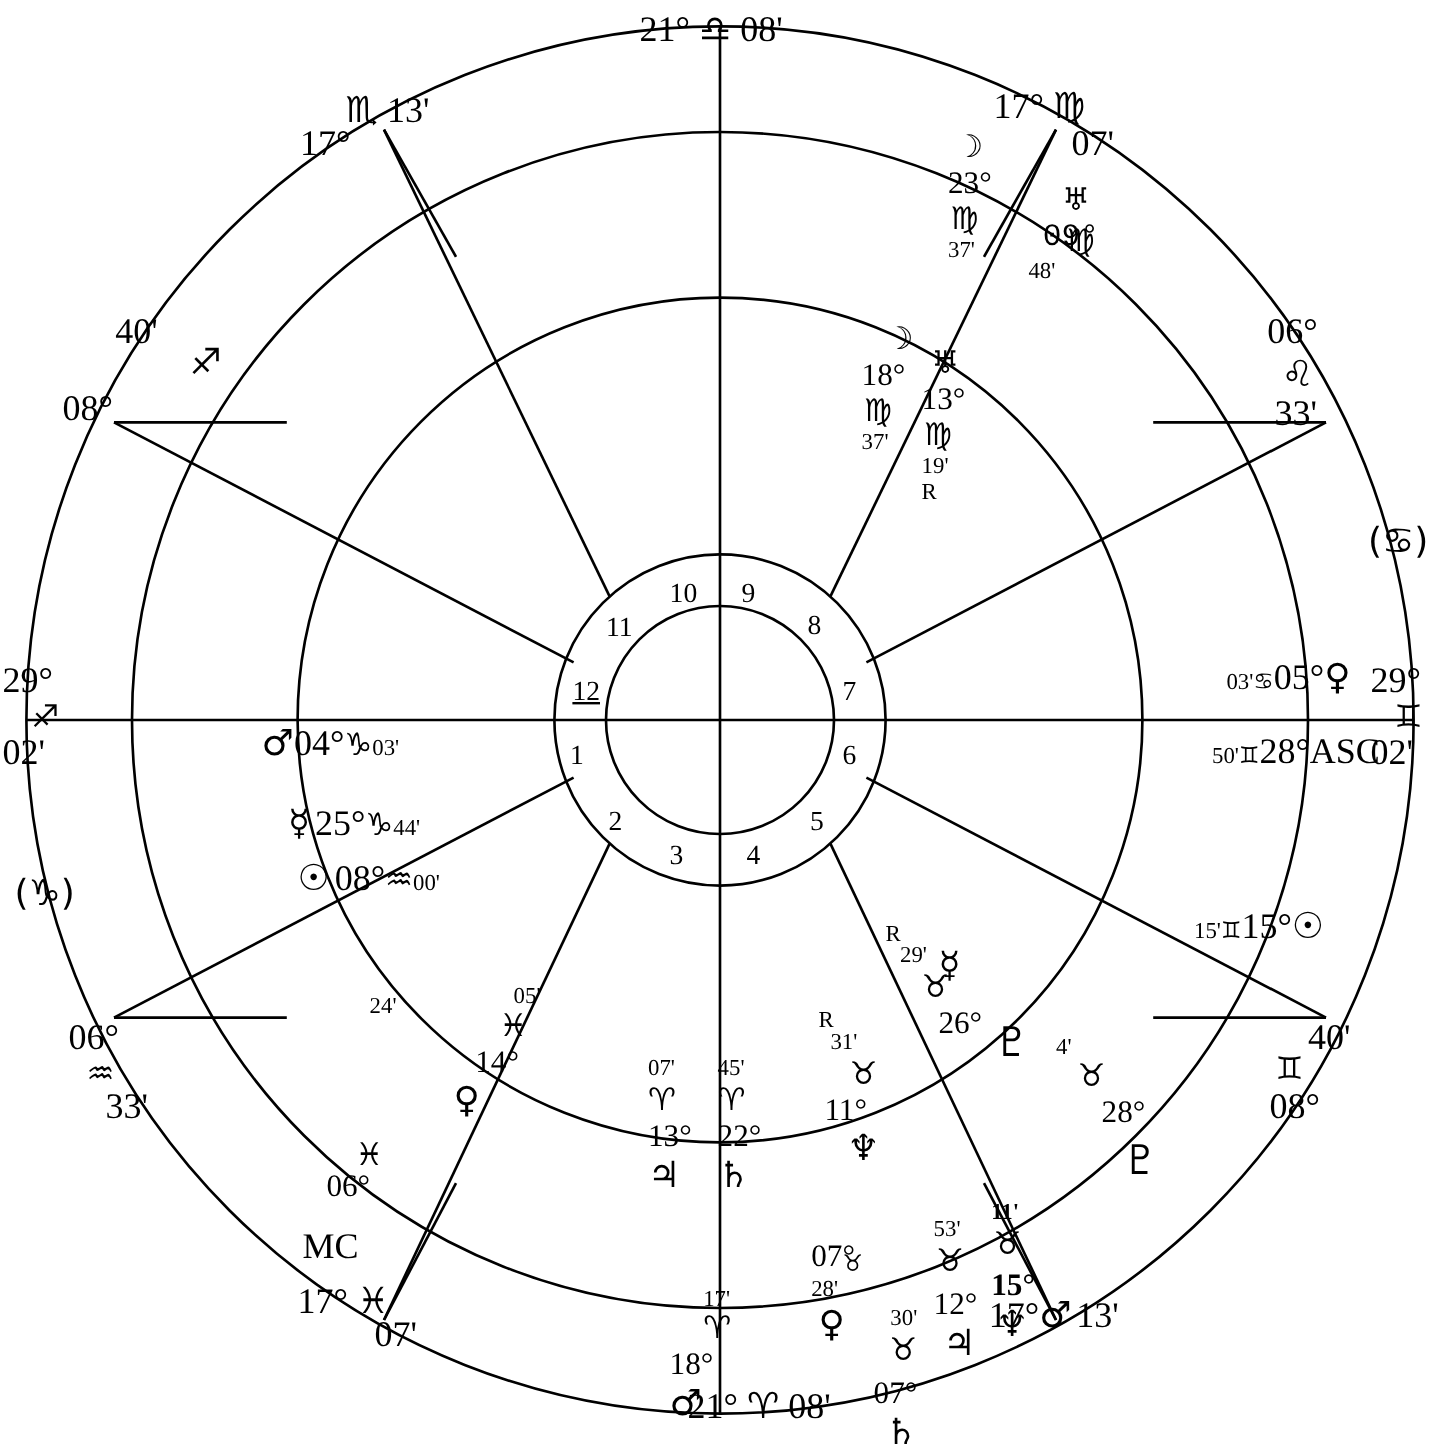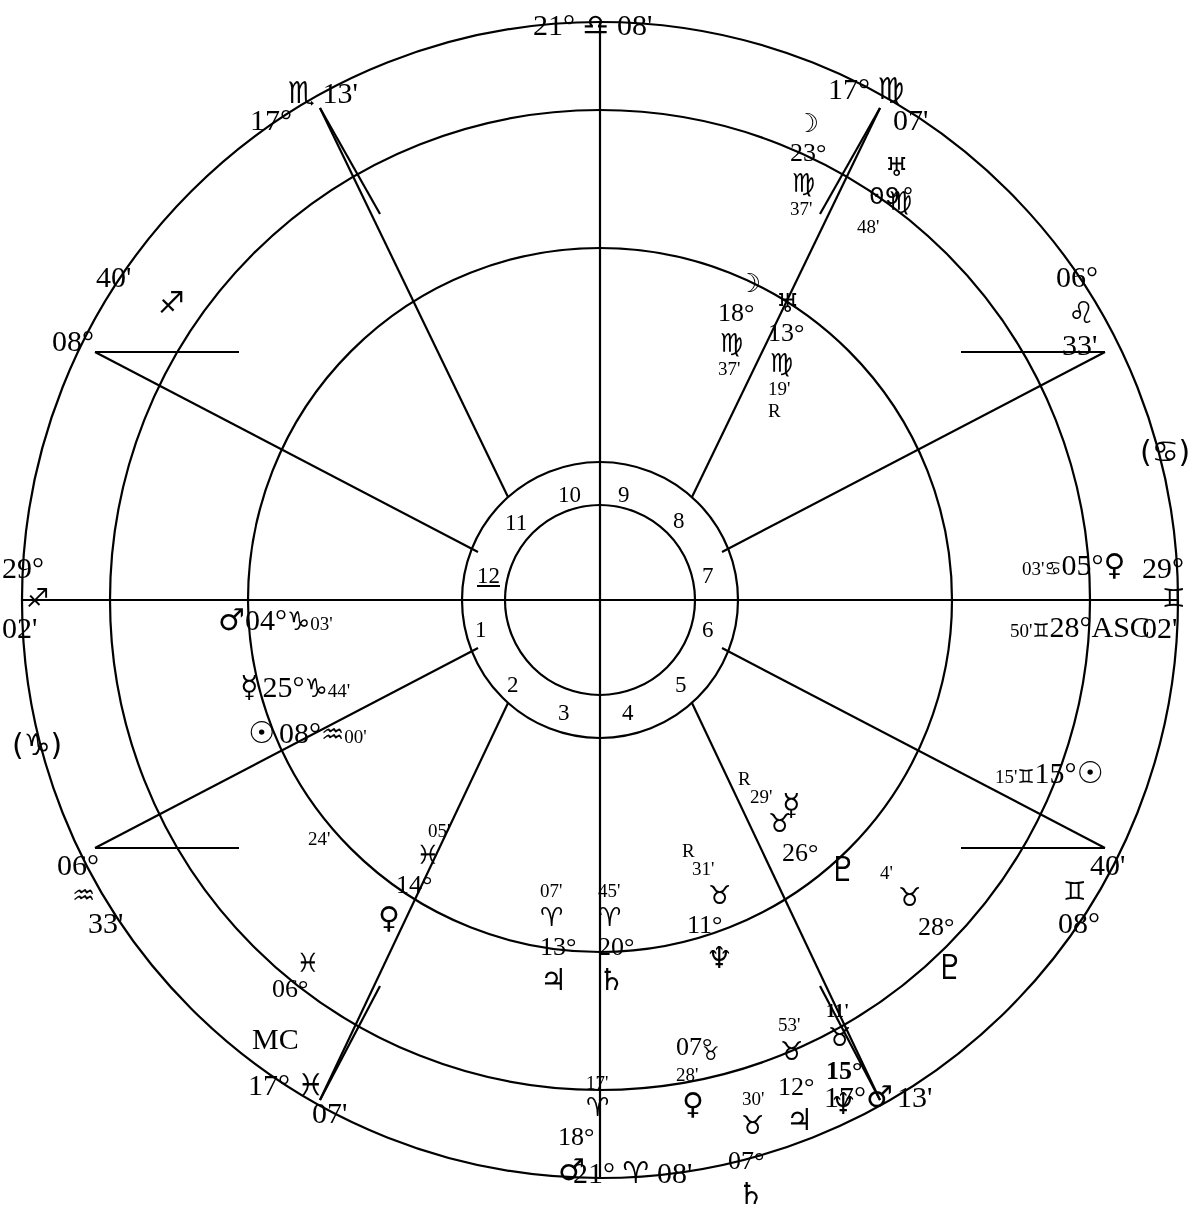--- a/index.html
+++ b/index.html
@@ -206,21 +206,21 @@
   <div class="stack" style="left:540px;top:880px;">
     <div class="sml">07'</div>
     <div class="mid glyph">♈</div>
     <div class="mid">13°</div>
     <div class="big glyph">♃</div>
   </div>
 
   <div class="stack" style="left:598px;top:880px;">
     <div class="sml">45'</div>
     <div class="mid glyph">♈</div>
-    <div class="mid">20°</div>
+    <div class="mid">22°</div>
     <div class="big glyph">♄</div>
   </div>
 
   <div class="stack" style="left:558px;top:1072px;">
     <div class="sml" style="margin-left:28px;">17'</div>
     <div class="mid glyph" style="margin-left:28px;margin-top:-2px;">♈</div>
     <div class="mid">18°</div>
     <div class="big glyph">♂</div>
   </div>
 

